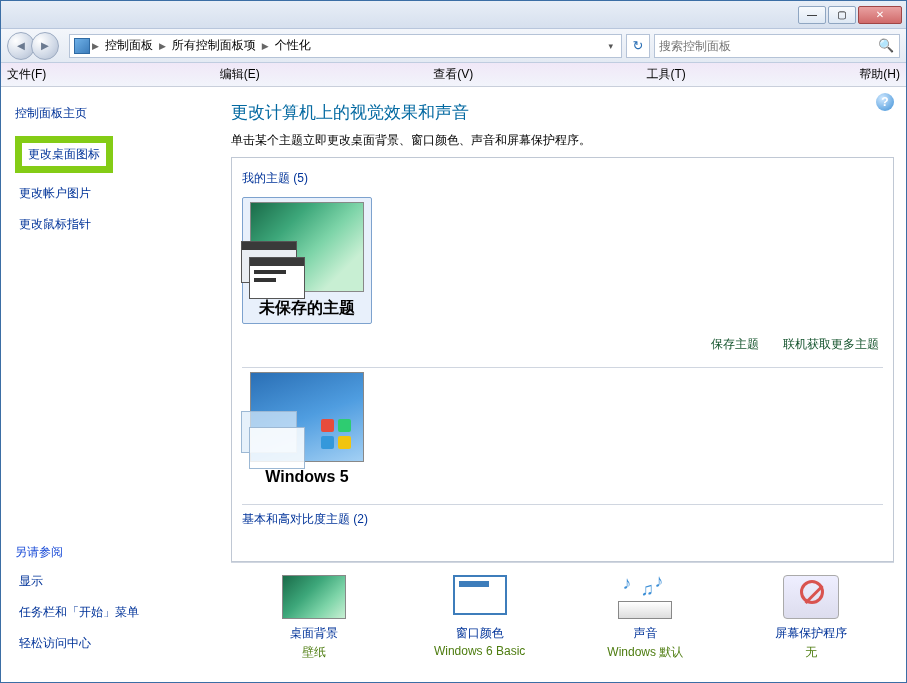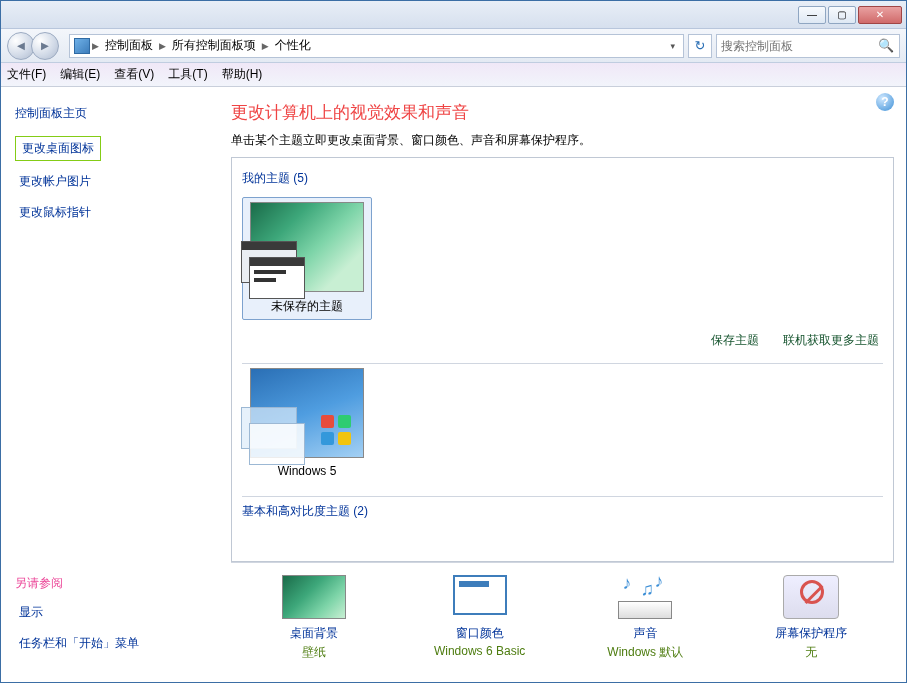--- a/index.html
+++ b/index.html
@@ -11,52 +11,52 @@
 .navbar { height: 34px; background: linear-gradient(to bottom, #f3f6fb, #e4eaf3); border-bottom: 1px solid #c0cde0; display: flex; align-items: center; padding: 0 6px; gap: 4px; }
 .nav-back-group { display: flex; align-items: center; }
 .nav-circle { width: 28px; height: 28px; border-radius: 50%; background: radial-gradient(circle at 30% 30%, #fff, #cfd8e6 60%, #aeb9cc); border: 1px solid #9cabc2; display: flex; align-items: center; justify-content: center; font-size: 13px; color: #6b7a90; cursor: pointer; }
 .nav-circle + .nav-circle { margin-left: -4px; }
 .breadcrumb { flex: 1; height: 24px; border: 1px solid #b5c3d7; background: #fff; display: flex; align-items: center; padding: 0 4px; font-size: 12px; gap: 2px; margin-left: 6px; }
 .bc-icon { width: 16px; height: 16px; background: linear-gradient(135deg,#6fb1e8,#3d7dbb); border: 1px solid #2f6aa3; }
 .bc-sep { color: #666; font-size: 9px; }
 .bc-item { color: #000; padding: 0 4px; cursor: pointer; }
 .bc-drop { margin-left: auto; color: #555; font-size: 9px; padding: 0 4px; cursor: pointer; }
 .refresh-btn { width: 24px; height: 24px; border: 1px solid #b5c3d7; background: #fff; display: flex; align-items: center; justify-content: center; color: #2a6fb5; font-size: 13px; cursor: pointer; }
-.searchbox { width: 184px; height: 24px; border: 1px solid #b5c3d7; background: #fff; display: flex; align-items: center; padding: 4px 4px; }
+.searchbox { width: 246px; height: 24px; border: 1px solid #b5c3d7; background: #fff; display: flex; align-items: center; padding: 4px 4px; }
 .searchbox input { flex: 1; border: none; outline: none; font-size: 12px; color: #888; background: transparent; }
 .search-icon { color: #5a7aa5; font-size: 13px; }
-.menubar { height: 24px; background: linear-gradient(to bottom,#f0e8f7,#f2f4fb); border-bottom: 1px solid #c9cfdb; display: flex; align-items: center; padding: 0 6px; gap: 14px; font-size: 12px; }
+.menubar { height: 24px; background: linear-gradient(to bottom,#f0e8f7,#f2f4fb); border-bottom: 1px solid #c9cfdb; display: flex; align-items: center; padding: 0 6px; gap: 14px; font-size: 12px; justify-content: space-between; }
 .menubar span { cursor: pointer; }
 .body { flex: 1; display: flex; overflow: hidden; }
 .sidebar { width: 210px; padding: 18px 14px; display: flex; flex-direction: column; font-size: 12px; }
 .side-title { color: #003399; font-size: 12px; margin-bottom: 14px; }
 .side-link { color: #003399; margin-bottom: 10px; cursor: pointer; padding: 2px 4px; }
-.side-link.selected { border: 1px solid #84cc16; background: #fff; padding: 3px 6px; width: fit-content; }
+.side-link.selected { border: 7px solid #84cc16; background: #fff; padding: 3px 6px; width: fit-content; }
 .side-secondary { margin-top: auto; }
-.side-sec-title { color: #ec4899; margin-bottom: 10px; }
+.side-sec-title { color: #1d4ed8; margin-bottom: 10px; }
 .main { flex: 1; display: flex; flex-direction: column; padding: 14px 12px 0 20px; overflow: hidden; position: relative; }
 .help-icon { position: absolute; top: 6px; right: 12px; width: 18px; height: 18px; border-radius: 50%; background: radial-gradient(circle at 35% 30%, #cfe8ff, #3d8fd6); color: #fff; font-size: 12px; font-weight: bold; display: flex; align-items: center; justify-content: center; cursor: pointer; }
-.main-title { color: #ef4444; font-size: 17px; margin-bottom: 8px; }
+.main-title { color: #0369a1; font-size: 17px; margin-bottom: 8px; }
 .main-sub { font-size: 12px; margin-bottom: 8px; }
 .scroll-area { flex: 1; border: 1px solid #c0c8d4; overflow-y: scroll; padding: 6px 10px 10px 10px; }
 .section-title { color: #003399; font-size: 12px; margin: 6px 0 10px 0; }
 .themes-row { display: flex; gap: 16px; }
 .theme-item { width: 130px; display: flex; flex-direction: column; align-items: center; padding: 4px; cursor: pointer; }
 .theme-item.selected { border: 1px solid #7da2ce; background: #e8f0fb; border-radius: 2px; }
 .theme-preview { width: 114px; height: 90px; background: linear-gradient(135deg,#1a6b49 0%, #3da77a 30%, #7dd4a8 55%, #c8efd3 80%); position: relative; margin-bottom: 6px; border: 1px solid #888; }
 .theme-preview.win7 { background: linear-gradient(160deg,#2a6fb5 0%, #4f9de0 50%, #a3d0f4 100%); }
 .mini-win { position: absolute; border: 1px solid #555; background: #fff; }
 .mini-win.back { width: 56px; height: 42px; left: -10px; top: 38px; background: #eaeef3; }
 .mini-win.front { width: 56px; height: 42px; left: -2px; top: 54px; background: #fff; }
 .mini-titlebar { height: 8px; background: #3a3a3a; }
 .mini-win.front .mini-line { height: 4px; background: #333; margin: 4px 4px 0 4px; width: 32px; }
 .win7-logo { position: absolute; width: 30px; height: 30px; right: 12px; bottom: 12px; }
 .win7-logo div { position: absolute; width: 13px; height: 13px; border-radius: 2px; }
 .wl-r { background: #e74c3c; top:0; left:0; } .wl-g { background: #2ecc71; top:0; right:0; } .wl-b { background: #3498db; bottom:0; left:0; } .wl-y { background: #f1c40f; bottom:0; right:0; }
-.theme-label { font-size: 12px; text-align: right; }
+.theme-label { font-size: 16px; text-align: right; font-weight: bold; }
 .action-links { display: flex; justify-content: flex-end; gap: 24px; margin: 12px 4px 14px 0; font-size: 12px; }
 .action-links span { color: #14532d; cursor: pointer; }
 .divider { height: 1px; background: #d0d6e0; margin: 4px 0 0 0; }
 .footer { height: 120px; border-top: 1px solid #d0d6e0; margin-top: 0; display: flex; justify-content: space-around; align-items: flex-start; padding-top: 12px; }
 .foot-item { display: flex; flex-direction: column; align-items: center; font-size: 12px; cursor: pointer; width: 150px; }
 .foot-icon { width: 64px; height: 44px; margin-bottom: 6px; position: relative; }
 .fi-bg { width: 64px; height: 44px; background: linear-gradient(135deg,#1a6b49,#3da77a 40%,#7dd4a8 70%,#c8efd3); border: 1px solid #888; }
 .fi-color { width: 54px; height: 40px; background: #fff; border: 2px solid #3d7dbb; position: relative; margin: 0 auto; }
 .fi-color::before { content:""; position:absolute; top:4px; left:4px; width:30px; height:6px; background:#3d7dbb; }
 .fi-sound { width: 54px; height: 44px; margin: 0 auto; position: relative; }
@@ -121,20 +121,21 @@
     <div class="sidebar">
       <div class="side-title">控制面板主页</div>
       <div class="side-link selected">更改桌面图标</div>
       <div class="side-link">更改帐户图片</div>
       <div class="side-link">更改鼠标指针</div>
 
       <div class="side-secondary">
         <div class="side-sec-title">另请参阅</div>
         <div class="side-link">显示</div>
         <div class="side-link">任务栏和「开始」菜单</div>
+        <div class="side-link">轻松访问中心</div>
       </div>
     </div>
 
     <div class="main">
       <div class="help-icon">?</div>
       <div class="main-title">更改计算机上的视觉效果和声音</div>
       <div class="main-sub">单击某个主题立即更改桌面背景、窗口颜色、声音和屏幕保护程序。</div>
 
       <div class="scroll-area">
 

